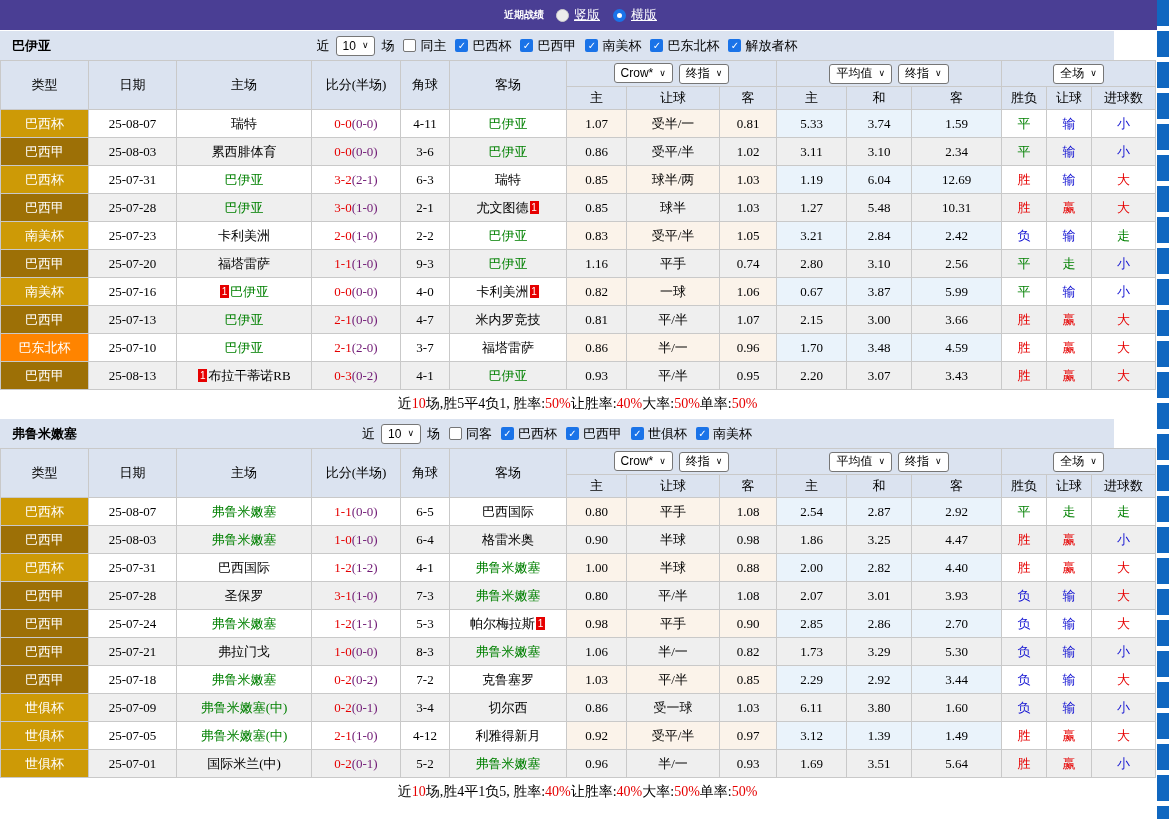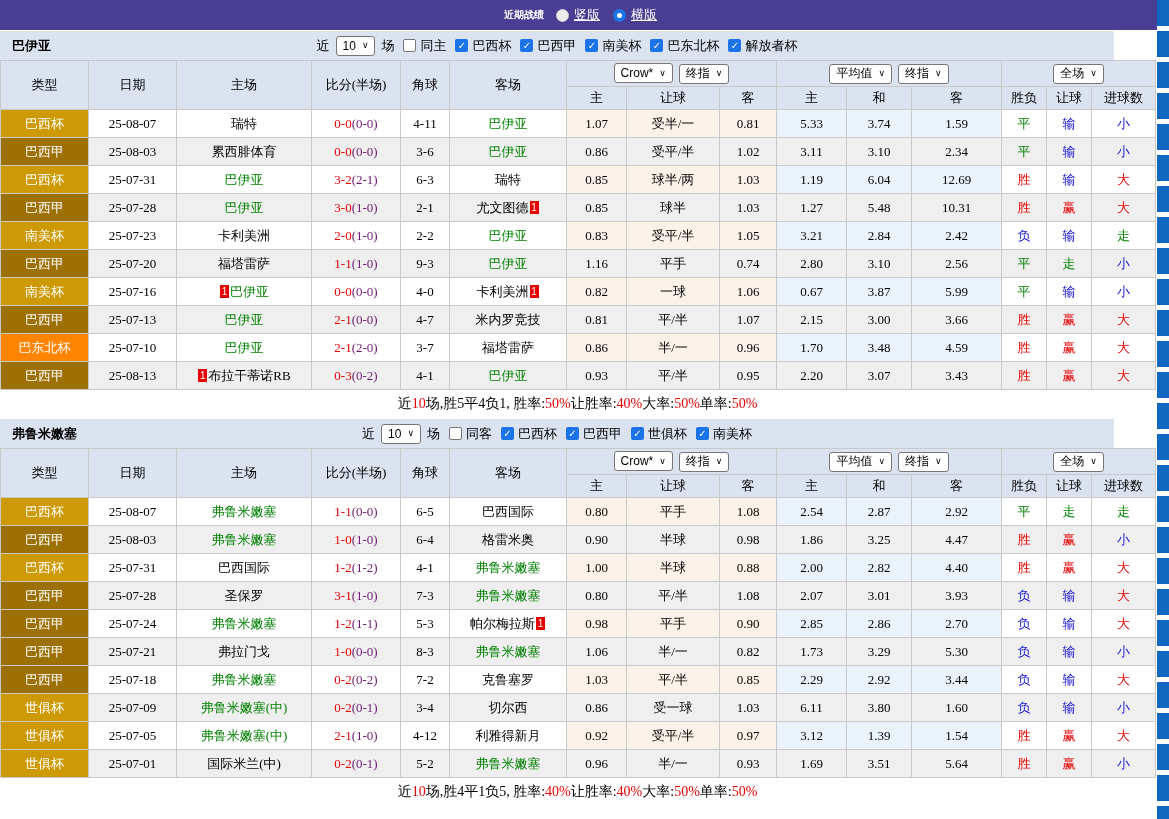--- a/index.html
+++ b/index.html
@@ -568,21 +568,21 @@
           <td>25-07-05</td>
           <td><span class="grn">弗鲁米嫩塞(中)</span></td>
           <td class="score"><span class="ft">2-1</span><span class="ht">(1-0)</span></td>
           <td>4-12</td>
           <td><span>利雅得新月</span></td>
           <td class="cream">0.92</td>
           <td class="cream">受平/半</td>
           <td class="cream">0.97</td>
           <td class="lblue">3.12</td>
           <td class="lblue">1.39</td>
-          <td class="lblue">1.54</td>
+          <td class="lblue">1.49</td>
           <td class="res-r">胜</td>
           <td class="res-r">赢</td>
           <td class="res-r">大</td>
         </tr>
         <tr class="even">
           <td class="type cup">世俱杯</td>
           <td>25-07-01</td>
           <td><span>国际米兰(中)</span></td>
           <td class="score"><span class="ft">0-2</span><span class="ht">(0-1)</span></td>
           <td>5-2</td>

